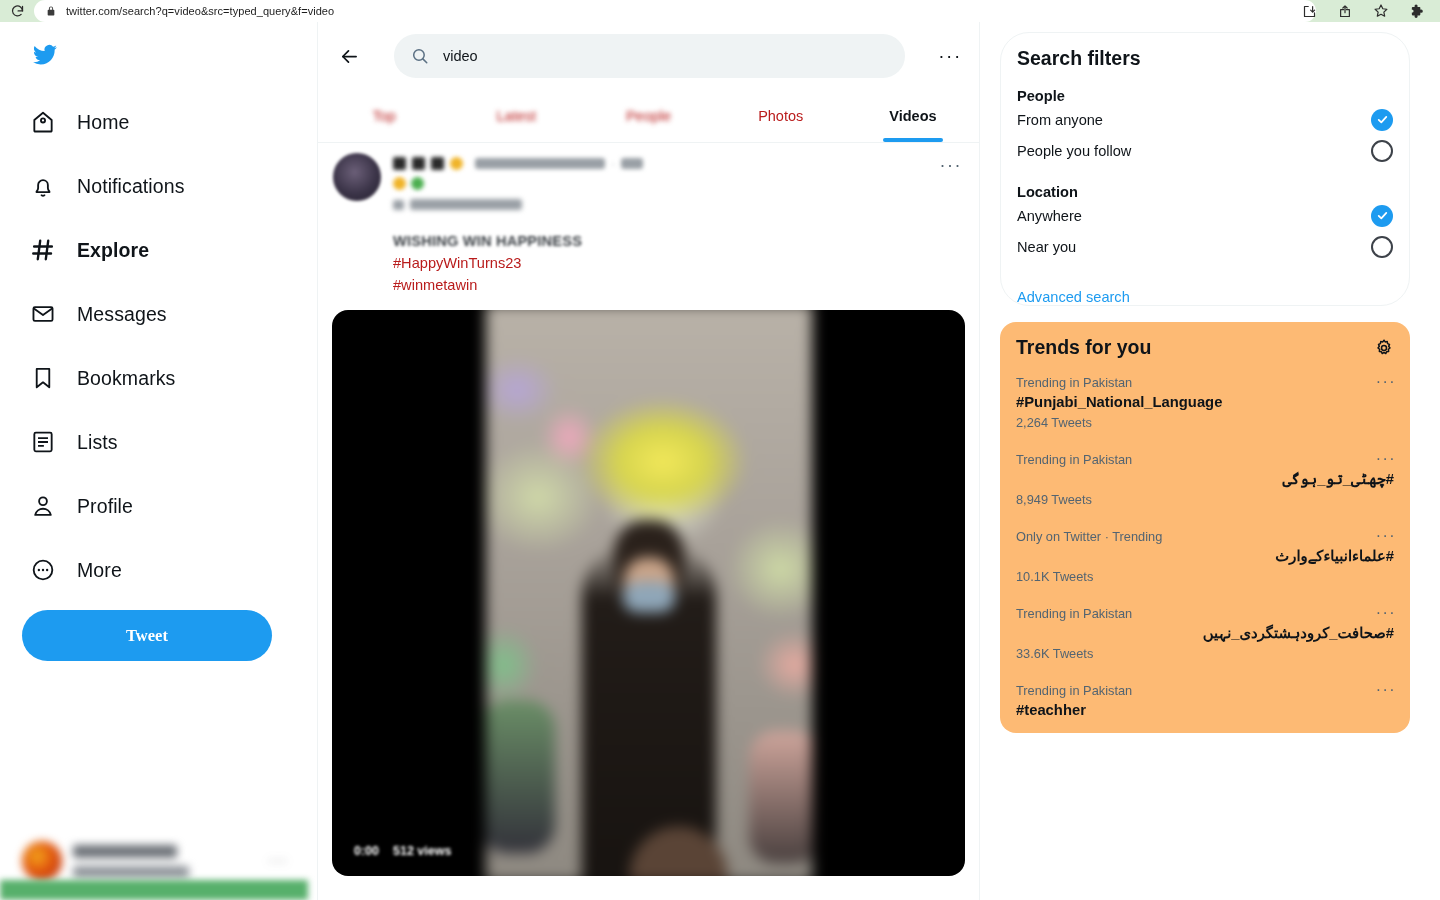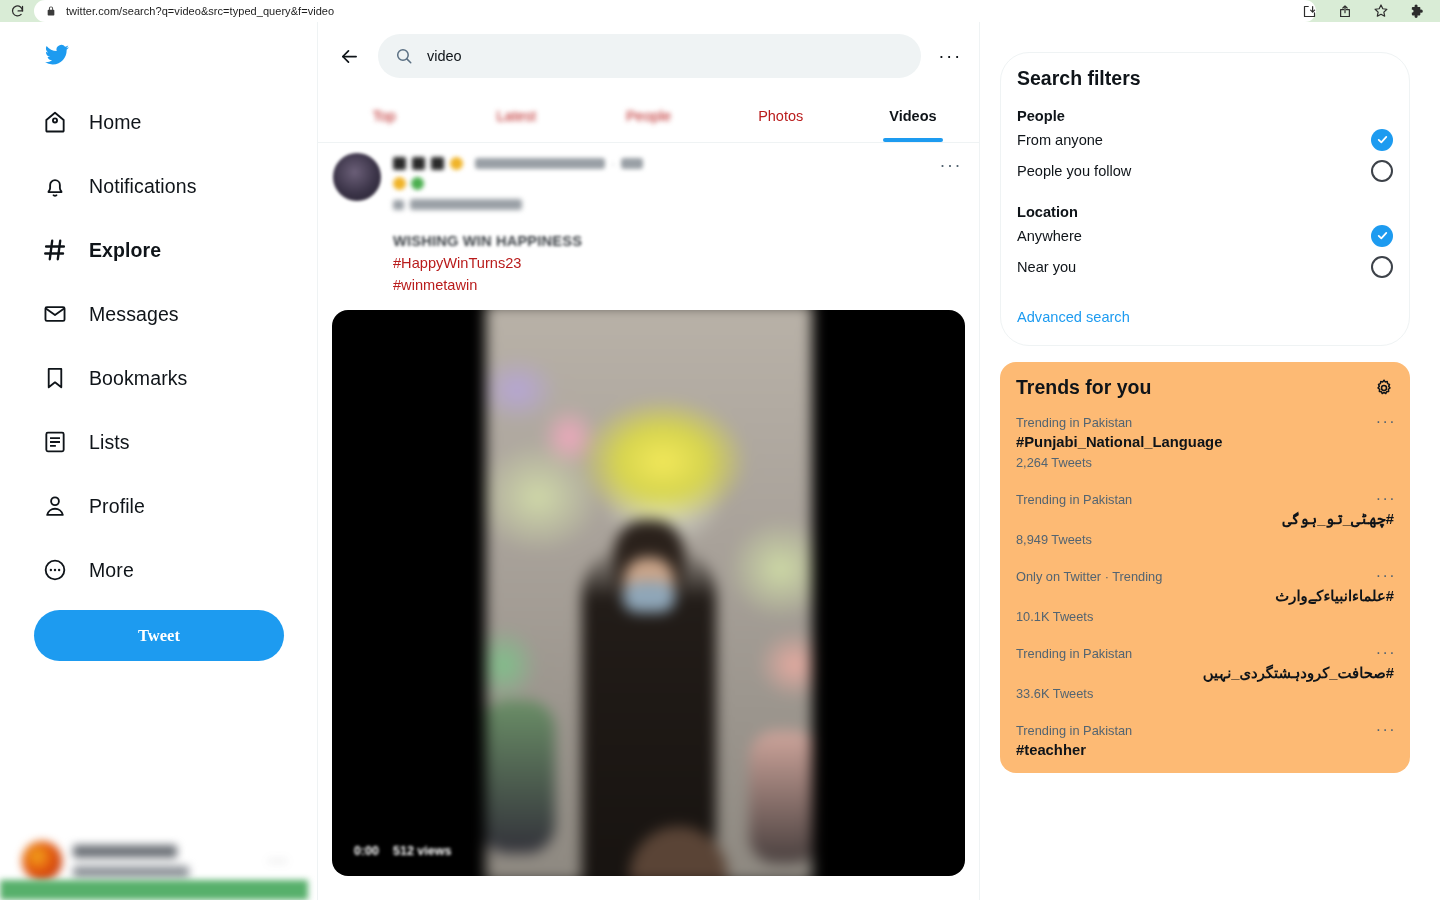--- a/index.html
+++ b/index.html
@@ -47,21 +47,21 @@
     width: 1440px; height: 878px;
     display: flex;
     background: #fff;
   }
 
   
   .leftnav {
     width: 318px; flex: 0 0 318px;
     border-right: 1px solid #eff3f4;
     position: relative;
-    padding-left: 34px;
+    padding-left: 22px;
   }
   .logo { margin-top: 12px; margin-left: 8px; width: 42px; height: 42px;
           display: flex; align-items: center; }
   .nav-items { margin-top: 14px; }
   .nav-item {
     display: flex; align-items: center; gap: 19px;
     height: 64px; padding-left: 6px;
     color: #0f1419;
   }
   .nav-item .nic { width: 30px; height: 30px; display:flex; align-items:center; justify-content:center; }
@@ -106,21 +106,21 @@
 
   
   .center {
     width: 662px; flex: 0 0 662px;
     border-right: 1px solid #eff3f4;
     position: relative;
     overflow: hidden;
   }
   .search-row {
     display: flex; align-items: center;
-    height: 68px; padding: 0 12px 0 14px; gap: 12px; justify-content: space-between;
+    height: 68px; padding: 0 12px 0 14px; gap: 28px; justify-content: space-between;
   }
   .back-arrow { width: 34px; height: 34px; display:flex; align-items:center; justify-content:center; color:#0f1419; }
   .search-pill {
     flex: 1; height: 44px; background: #eff3f4;
     border-radius: 22px; display: flex; align-items: center;
     gap: 14px; padding-left: 17px;
   }
   .search-pill .sic { color: #5b7083; display:flex; align-items:center; }
   .search-value { font-size: 14.5px; color: #0f1419; }
   .more-dots-top { width: 34px; display: flex; align-items:center; justify-content:center;
@@ -226,21 +226,21 @@
     filter: blur(1.6px);
   }
   .video-badge span { color: #fff; font-size: 12.5px; font-weight: 600; }
 
   
   .rightbar {
     flex: 1; padding: 10px 30px 0 20px;
   }
   .card {
     border: 1px solid #eff3f4; border-radius: 29px;
-    padding: 14px 16px 20px 16px; margin-bottom: 16px; margin-top: 20px;
+    padding: 14px 16px 0 16px; margin-bottom: 16px;
   }
   .card-title { font-size: 19.5px; font-weight: 700; color: #0f1419; }
   .filter-group-title { font-size: 14.6px; font-weight: 700; color: #0f1419; margin-top: 18px; }
   .filter-row {
     display: flex; align-items: center; justify-content: space-between;
     height: 31px;
   }
   .filter-label { font-size: 14.6px; color: #0f1419; }
   .radio { width: 22px; height: 22px; border-radius: 50%; flex: 0 0 22px;
            display: flex; align-items: center; justify-content: center; }

